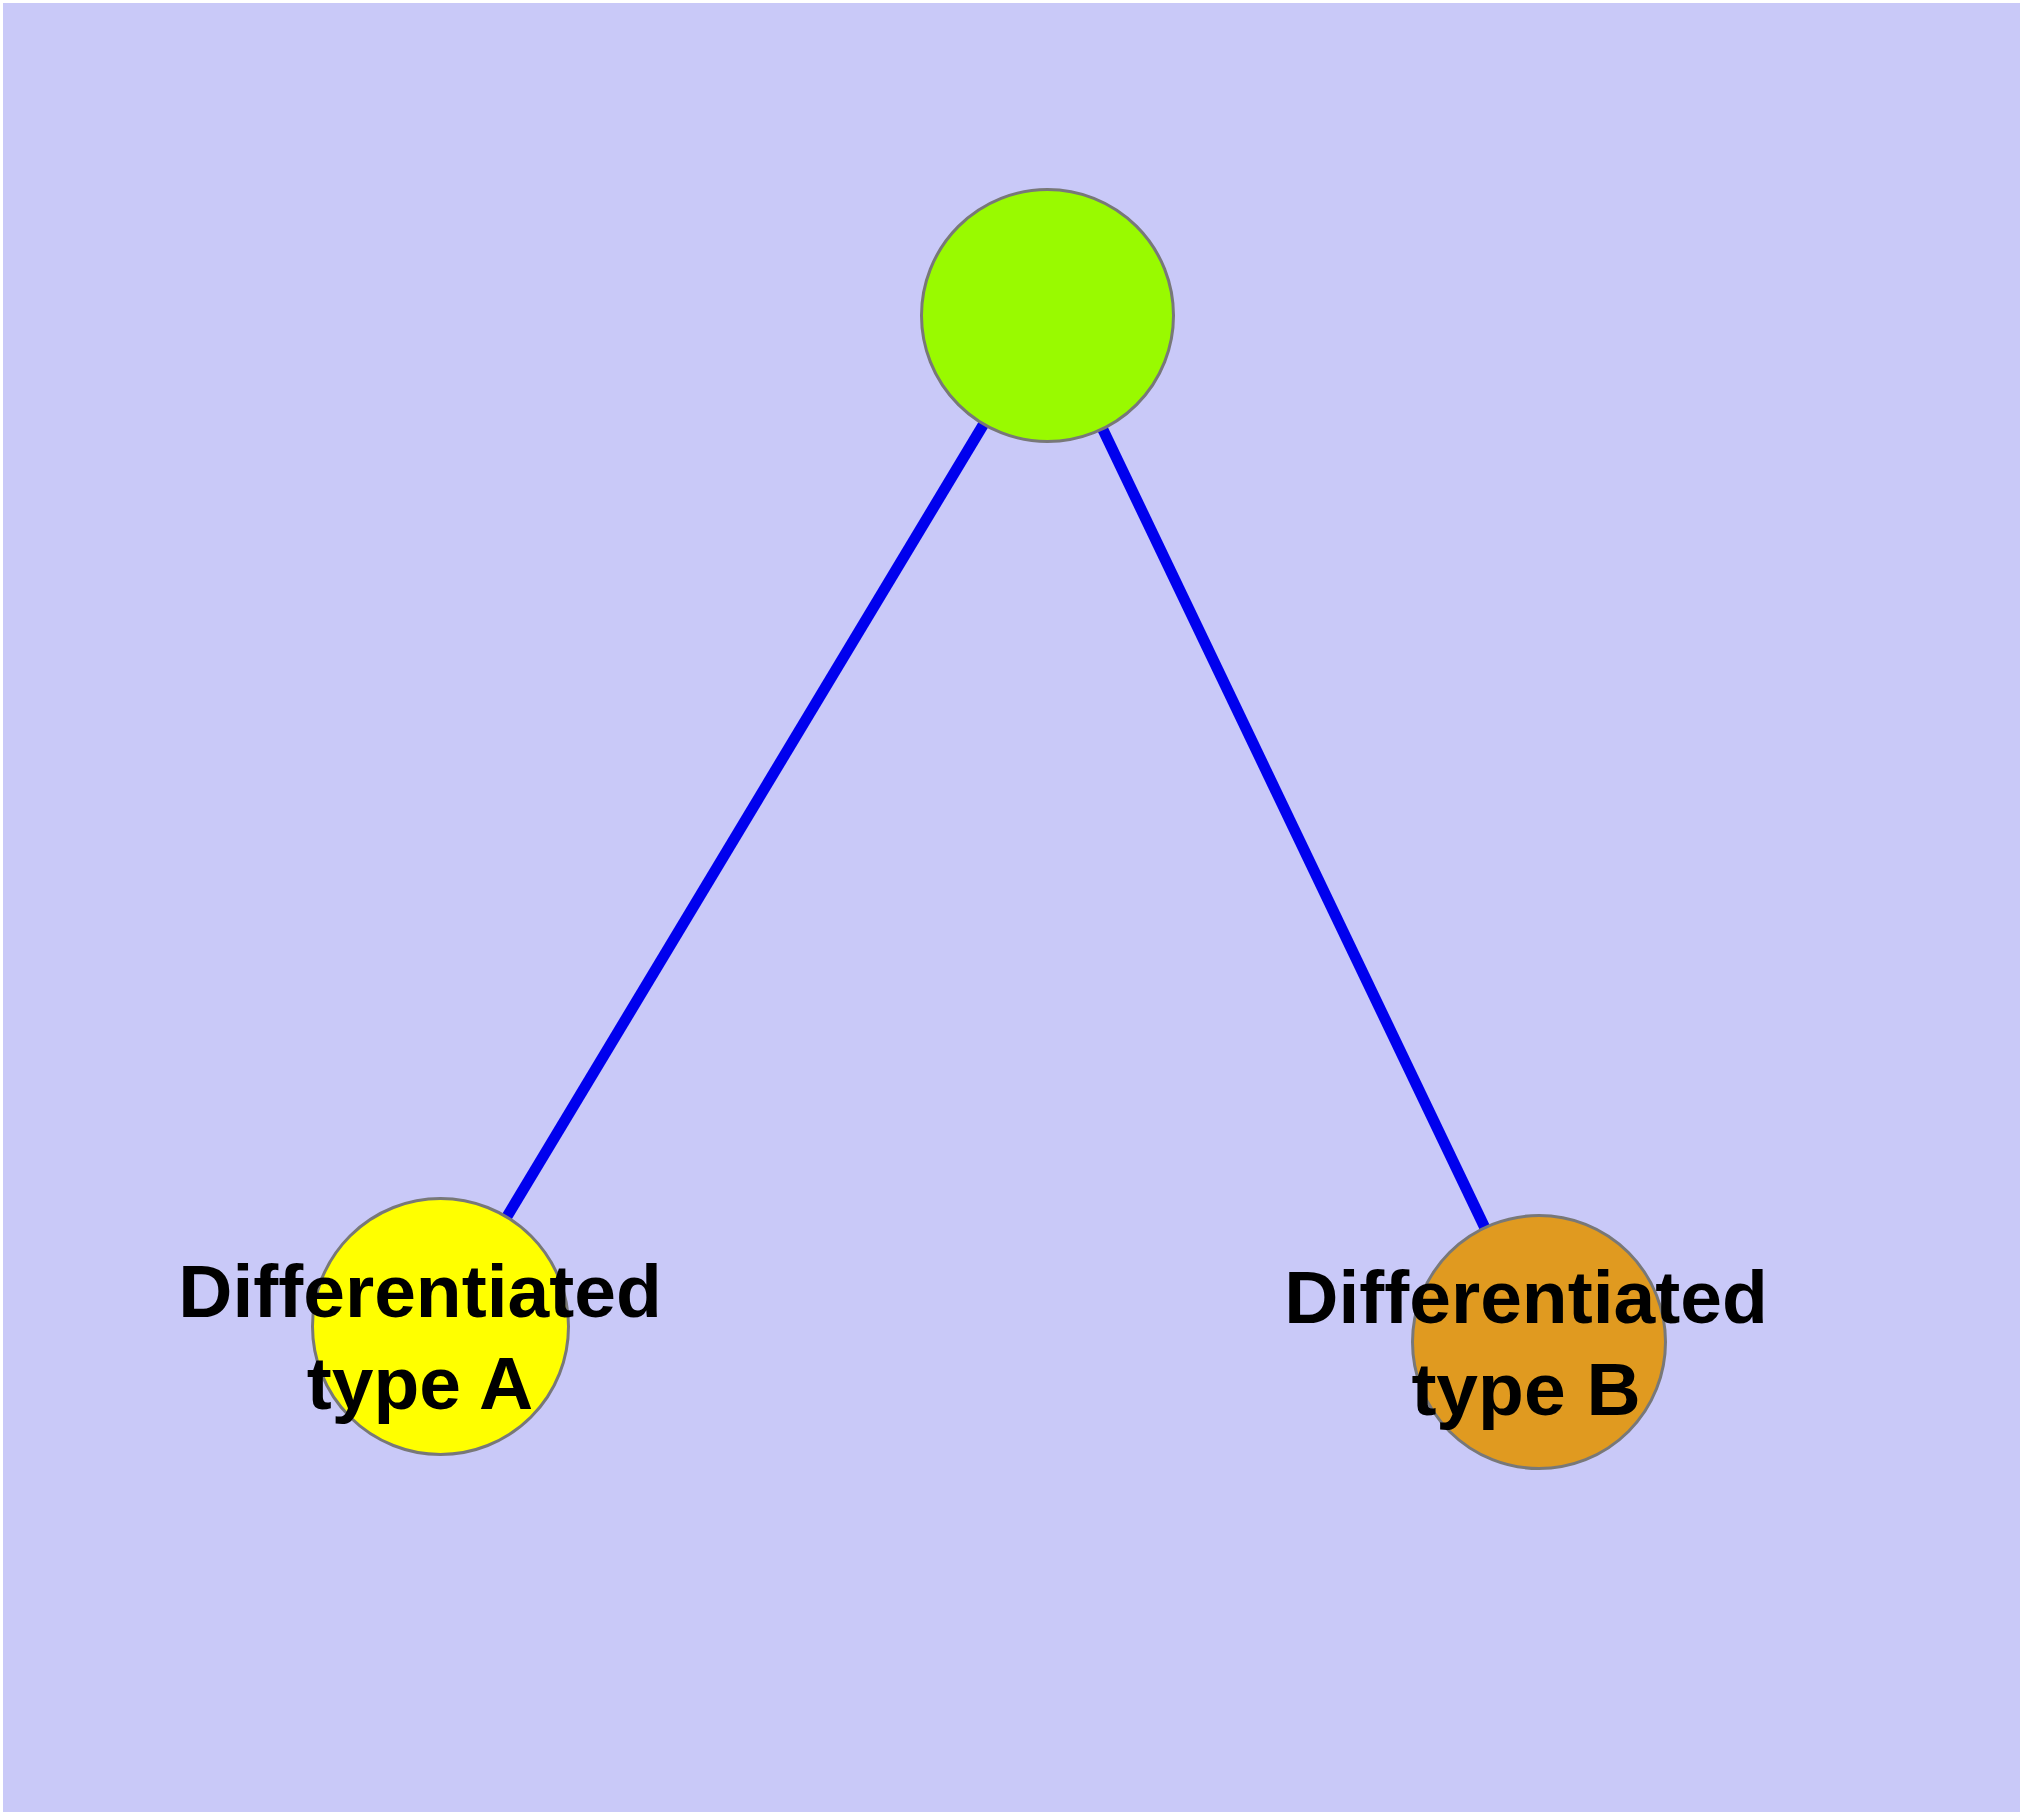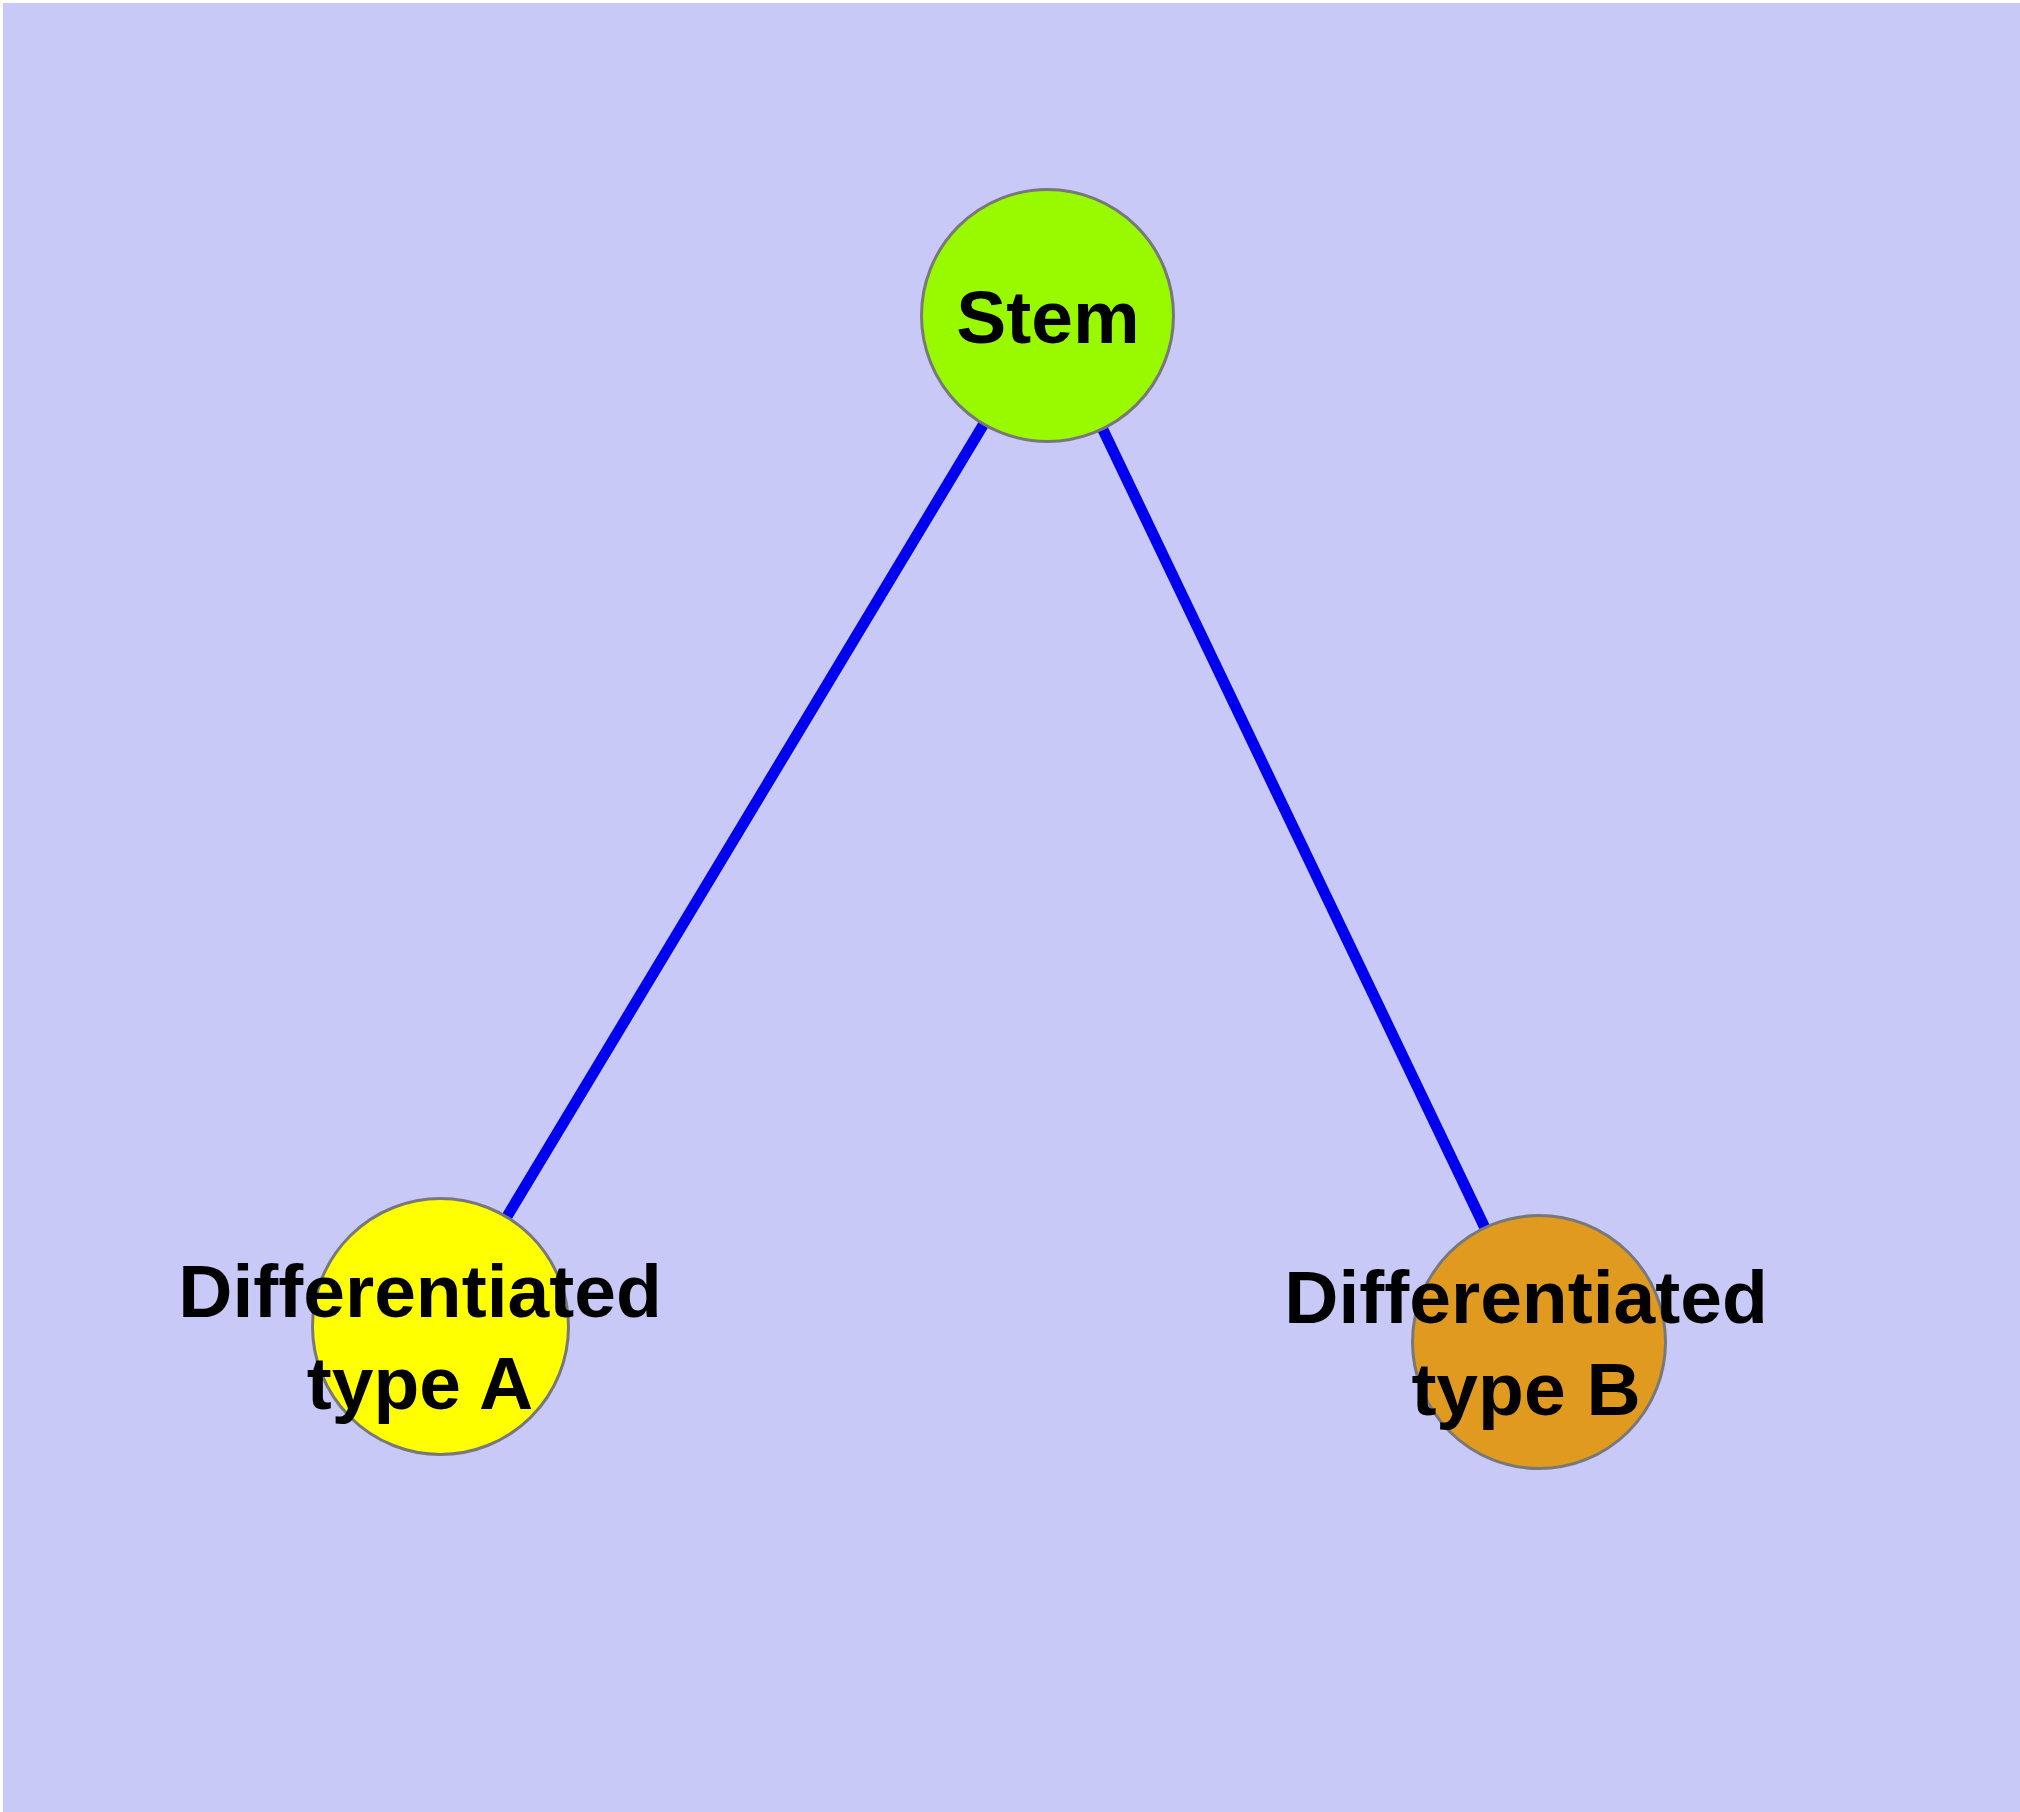--- a/index.html
+++ b/index.html
@@ -70,21 +70,20 @@
     <line class="edge" x1="1237" y1="373" x2="520" y2="1565" style="stroke: rgb(0, 0, 238);"></line>
     <line class="edge" x1="1237" y1="373" x2="1816" y2="1583" style="stroke: rgb(0, 0, 238);"></line>
   </svg>
 
   <div id="node-stem" class="node-circle" style="background-color: rgb(153, 250, 0);"></div>
 
   <div id="node-diff-a" class="node-circle" style="background-color: rgb(255, 255, 0);"></div>
 
   <div id="node-diff-b" class="node-circle" style="background-color: rgb(224, 154, 32);"></div>
 
-  <div id="label-stem" class="node-label">Stem</div>
 
   <div id="label-diff-a" class="node-label">Differentiated
 type A</div>
 
   <div id="label-diff-b" class="node-label">Differentiated
 type B</div>
 
 </div>
 
 

